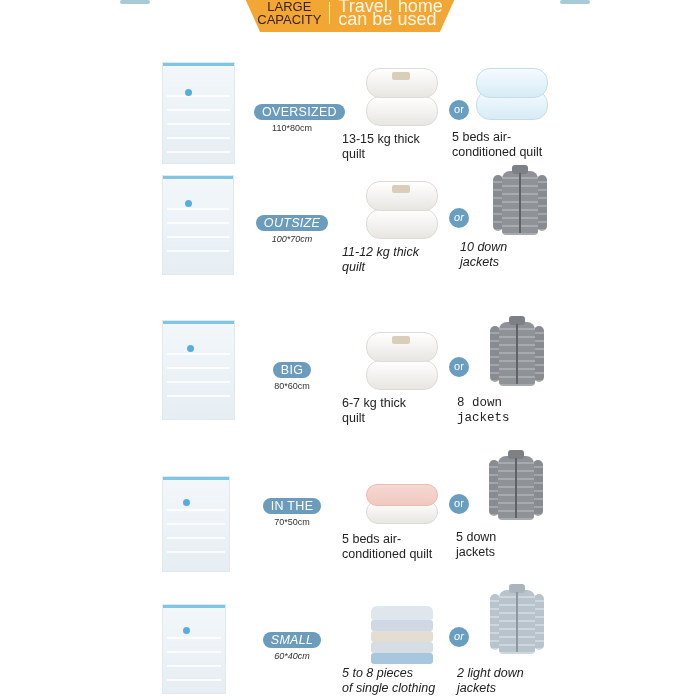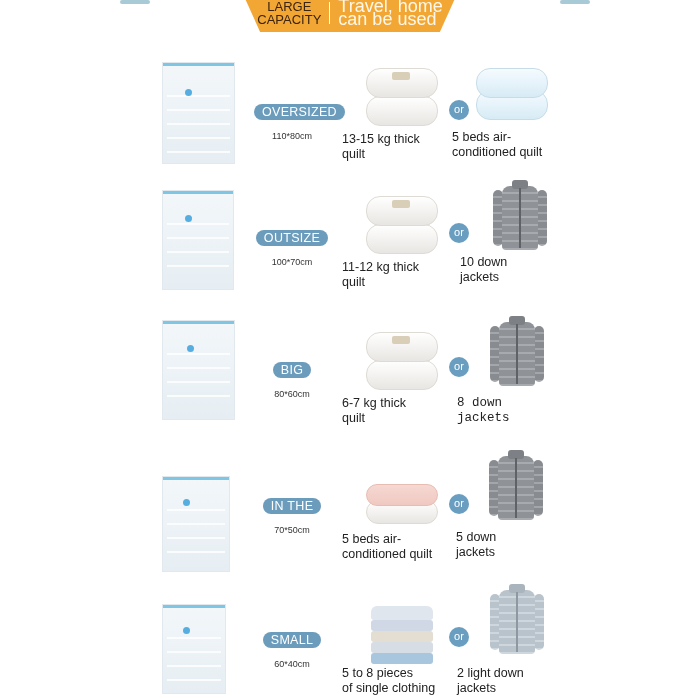--- a/index.html
+++ b/index.html
@@ -13,21 +13,21 @@
 
   .row { position: absolute; left: 0; width: 700px; height: 120px; }
   .bag { position: absolute; left: 162px; background: linear-gradient(180deg, #f3f7fa 0%, #e6eef3 100%); border: 1px solid #e1e9ee; }
   .bag .zip { position: absolute; top: 0; left: 0; right: 0; height: 3px; background: #7ec6e3; }
   .bag .valve { position: absolute; width: 7px; height: 7px; border-radius: 50%; background: #56aee0; }
   .bag .lines { position: absolute; left: 4px; right: 4px; top: 20px; bottom: 10px;
     background: repeating-linear-gradient(180deg, transparent 0 12px, rgba(255,255,255,0.8) 12px 14px); }
 
   .size-label { position: absolute; left: 254px; width: 76px; text-align: center; }
   .pill { display: inline-block; background: #6b9cbc; color: #fff; font-size: 12.5px; padding: 1px 8px; border-radius: 10px; letter-spacing: 0.3px; }
-  .dim { display: block; font-size: 9px; color: #333; margin-top: 11px; }
+  .dim { display: block; font-size: 9px; color: #333; margin-top: 3px; }
 
   .item { position: absolute; width: 120px; text-align: left; }
   .item .caption { font-size: 12.5px; color: #222; line-height: 15px; margin-top: 2px; }
   .or { position: absolute; left: 449px; width: 20px; height: 20px; border-radius: 50%; background: #6a9ec0; color: #fff; font-size: 11px; line-height: 19px; text-align: center; }
 
   .quilt { position: relative; width: 76px; height: 66px; margin: 0 auto; }
   .quilt .fold { position: absolute; left: 2px; right: 2px; height: 30px; border-radius: 14px; background: linear-gradient(180deg, #ffffff, #e8e6e2); border: 1px solid #dedbd5; }
   .quilt .f1 { top: 4px; } .quilt .f2 { top: 32px; }
   .quilt .tag { position: absolute; left: 28px; top: 8px; width: 18px; height: 8px; background: #d9cfb8; border-radius: 2px; }
   .quilt.blue .fold { background: linear-gradient(180deg, #f5fbff, #d7ebf5); border-color: #c6dde9; }
@@ -92,21 +92,21 @@
         <div class="fold f2" style="top:26px;"></div>
         <div class="fold f1" style="top:4px;"></div>
       </div>
     <div class="caption" style="margin-top:10px;">
         <div>5 beds air-</div>
         <div>conditioned quilt</div>
       </div>
   </div>
 </div>
 
-<div class="row" style="top:186px;">
+<div class="row" style="top:171px;font-style:italic;">
   <div class="bag" style="top:4px; width:72px; height:100px;">
     <div class="zip"></div>
     <div class="lines"></div>
     <div class="valve" style="left:22px; top:24px;"></div>
   </div>
   <div class="size-label" style="top:42px;">
     <span class="pill">OUTSIZE</span>
     <span class="dim">100*70cm</span>
   </div>
   <div class="item" style="left:342px; top:6px;">
@@ -202,21 +202,21 @@
         <div class="collar"></div>
         <div class="zipper"></div>
       </div>
     <div class="caption" style="margin-top:10px;">
         <div>5 down</div>
         <div>jackets</div>
       </div>
   </div>
 </div>
 
-<div class="row" style="top:580px;">
+<div class="row" style="top:580px;font-style:italic;">
   <div class="bag" style="top:24px; width:64px; height:90px;">
     <div class="zip"></div>
     <div class="lines"></div>
     <div class="valve" style="left:20px; top:22px;"></div>
   </div>
   <div class="size-label" style="top:50px;">
     <span class="pill">SMALL</span>
     <span class="dim">60*40cm</span>
   </div>
   <div class="item" style="left:342px; top:24px;">

